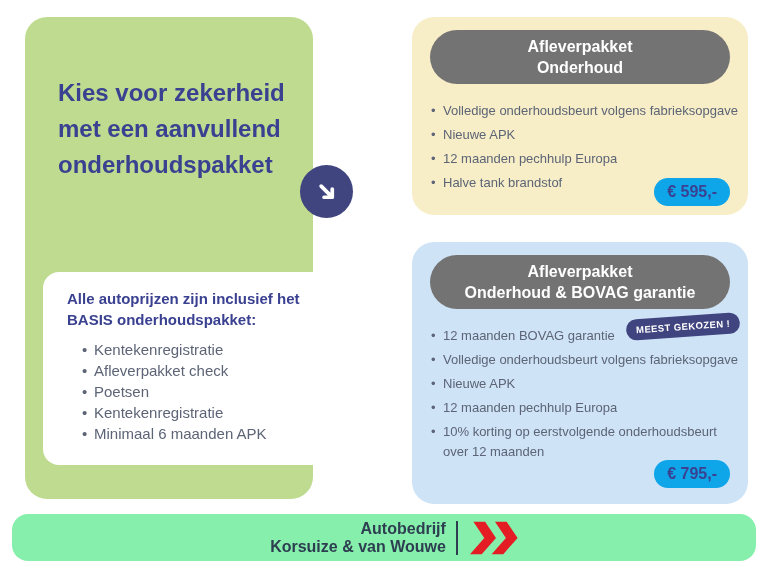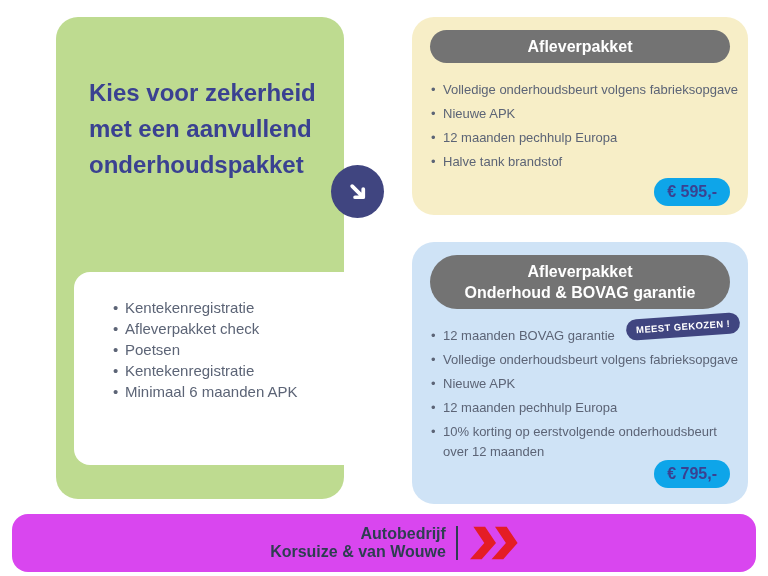--- a/index.html
+++ b/index.html
@@ -6,21 +6,21 @@
   html, body { width: 768px; height: 576px; }
   body {
     position: relative;
     background: #ffffff;
     font-family: "Liberation Sans", sans-serif;
     overflow: hidden;
   }
   .panel { position: absolute; border-radius: 22px; }
 
   
-  #left-panel { left: 25px; top: 17px; width: 288px; height: 482px; background: #bedb90; margin-left: 31px; }
+  #left-panel { left: 25px; top: 17px; width: 288px; height: 482px; background: #bedb90; }
   .headline {
     position: absolute; left: 33px; top: 58px;
     font-size: 24px; line-height: 36px; font-weight: bold; color: #3a4191;
   }
   #arrow-circle {
     position: absolute; left: 275px; top: 148px; width: 53px; height: 53px;
     background: #404580; border-radius: 50%;
     display: flex; align-items: center; justify-content: center;
   }
   #arrow-circle svg { width: 28px; height: 28px; }
@@ -60,22 +60,22 @@
   .best-badge {
     position: absolute; right: 8px; top: 74px;
     background: #404580; color: #ffffff;
     font-size: 9.5px; font-weight: bold; letter-spacing: 0.4px;
     padding: 5px 10px; border-radius: 12px;
     transform: rotate(-4deg);
   }
 
   
   #footer {
-    position: absolute; left: 12px; top: 514px; width: 744px; height: 58px;
-    background: #d946ef; border-radius: 16px;
+    position: absolute; left: 12px; top: 514px; width: 744px; height: 47px;
+    background: #86efac; border-radius: 16px;
     display: flex; align-items: center; justify-content: center;
   }
   .footer-inner { display: flex; align-items: center; margin-left: 24px; }
   .company { text-align: right; color: #2d3e50; font-weight: bold; font-size: 16px; line-height: 18px; }
   .logo-divider { width: 2px; height: 34px; background: #2d3e50; margin: 0 10px; }
   .chevrons svg { width: 54px; height: 36px; display: block; }
 </style>
 </head>
 <body>
 
@@ -84,33 +84,38 @@
     <div>Kies voor zekerheid</div>
     <div>met een aanvullend</div>
     <div>onderhoudspakket</div>
   </div>
   <div id="arrow-circle">
     <svg viewBox="0 0 24 24" aria-hidden="true">
       <path d="M7 7 L16 16 M16.5 9.5 L16.5 16.5 L9.5 16.5" stroke="#ffffff" stroke-width="3.2" fill="none" stroke-linecap="round" stroke-linejoin="round"></path>
     </svg>
   </div>
   <div id="basis-box">
+    <div class="basis-title">
+      <div>Alle autoprijzen zijn inclusief het</div>
+      <div>BASIS onderhoudspakket:</div>
+    </div>
     <ul class="bullet-list">
       <li>Kentekenregistratie</li>
       <li>Afleverpakket check</li>
       <li>Poetsen</li>
       <li>Kentekenregistratie</li>
       <li>Minimaal 6 maanden APK</li>
     </ul>
   </div>
 </div>
 
 <div class="panel" id="pkg-0">
   <div class="pkg-header">
     <div>Afleverpakket</div>
+    <div>Onderhoud</div>
   </div>
   <ul class="bullet-list pkg-items">
     <li>Volledige onderhoudsbeurt volgens fabrieksopgave</li>
     <li>Nieuwe APK</li>
     <li>12 maanden pechhulp Europa</li>
     <li>Halve tank brandstof</li>
   </ul>
   <div class="price-pill">€ 595,-</div>
 </div>
 

